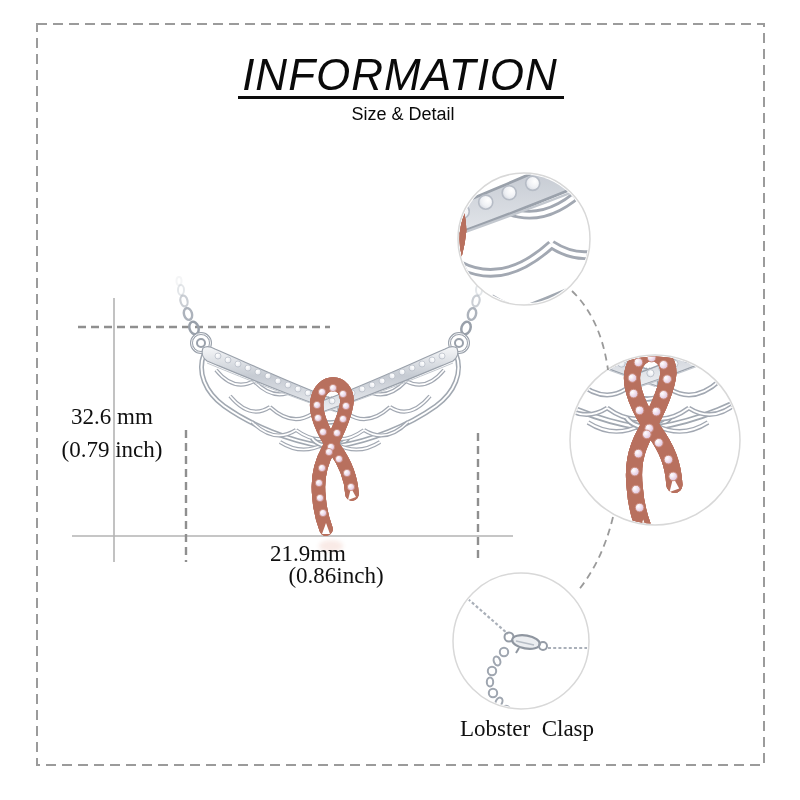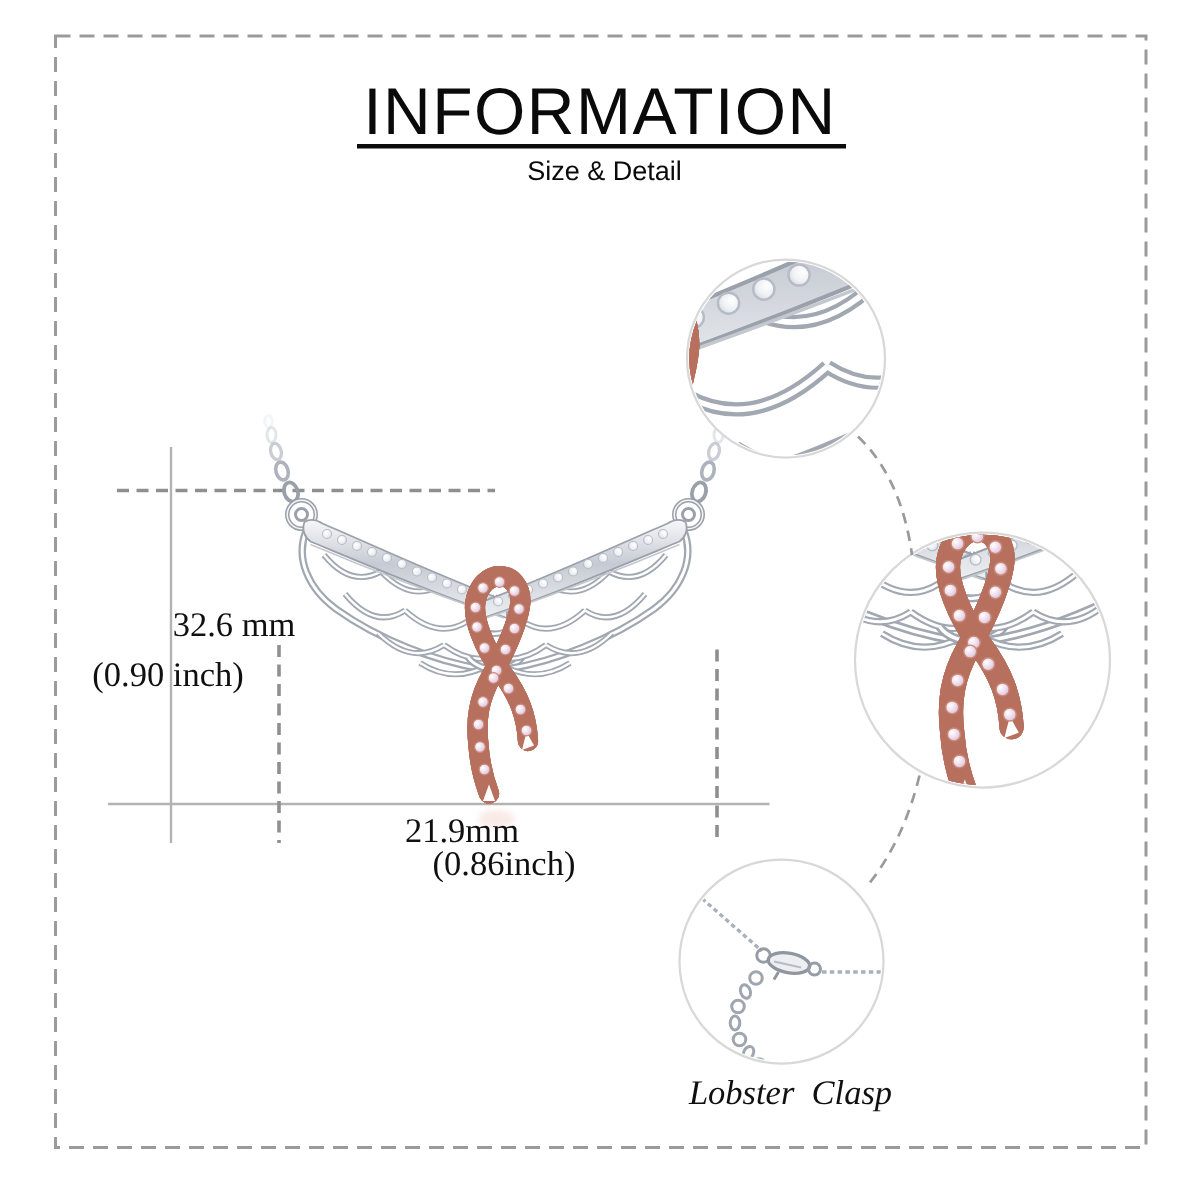--- a/index.html
+++ b/index.html
@@ -5,35 +5,35 @@
   html,body{margin:0;padding:0;}
   body{
     width:800px;height:800px;position:relative;background:#ffffff;
     font-family:"Liberation Serif","DejaVu Serif",serif;overflow:hidden;
   }
   #scene{position:absolute;left:0;top:0;width:800px;height:800px;}
   .txt{position:absolute;color:#101010;white-space:pre;}
   .title{
     font-family:"Liberation Sans","DejaVu Sans",sans-serif;
     font-size:44px;letter-spacing:1px;color:#0a0a0a;
-    left:400px;top:50px;transform:translateX(-50%);
+    left:400px;top:50px;transform:translateX(-50%);font-style:italic;
   }
   .title-underline{
     position:absolute;left:238px;top:96px;width:326px;height:3px;background:#0c0c0c;
   }
   .subtitle{
     font-family:"Liberation Sans","DejaVu Sans",sans-serif;
     font-size:18px;color:#0a0a0a;left:403px;top:104px;transform:translateX(-50%);
   }
   .dim{font-size:23px;transform:translateX(-50%);}
-  .h-mm{left:112px;top:404px;margin-left:44px;}
+  .h-mm{left:112px;top:404px;}
   .h-in{left:112px;top:437px;}
   .w-mm{left:308px;top:541px;}
   .w-in{left:336px;top:563px;}
-  .clasp-label{font-size:23px;left:527px;top:716px;transform:translateX(-50%);font-style:italic;}
+  .clasp-label{font-size:23px;left:527px;top:716px;transform:translateX(-50%);}
 </style>
 </head>
 <body>
 
 <svg id="scene" xmlns="http://www.w3.org/2000/svg" xmlns:xlink="http://www.w3.org/1999/xlink" viewBox="0 0 800 800">
   <defs>
     <radialGradient id="gClear" cx="35%" cy="35%" r="75%">
       <stop offset="0%" stop-color="#ffffff"></stop>
       <stop offset="60%" stop-color="#eef0f4"></stop>
       <stop offset="100%" stop-color="#d4d8e0"></stop>
@@ -220,17 +220,17 @@
     <path d="M 572,291 Q 601,319 608,370"></path>
     <path d="M 613,517 Q 602,562 577,592"></path>
   </g>
 </svg>
 
 <div class="txt title">INFORMATION</div>
 <div class="title-underline"></div>
 <div class="txt subtitle">Size &amp; Detail</div>
 
 <div class="txt dim h-mm">32.6 mm</div>
-<div class="txt dim h-in">(0.90 inch)</div>
+<div class="txt dim h-in">(0.79 inch)</div>
 <div class="txt dim w-mm">21.9mm</div>
 <div class="txt dim w-in">(0.86inch)</div>
 
 <div class="txt clasp-label">Lobster  Clasp</div>
 
 </body></html>

